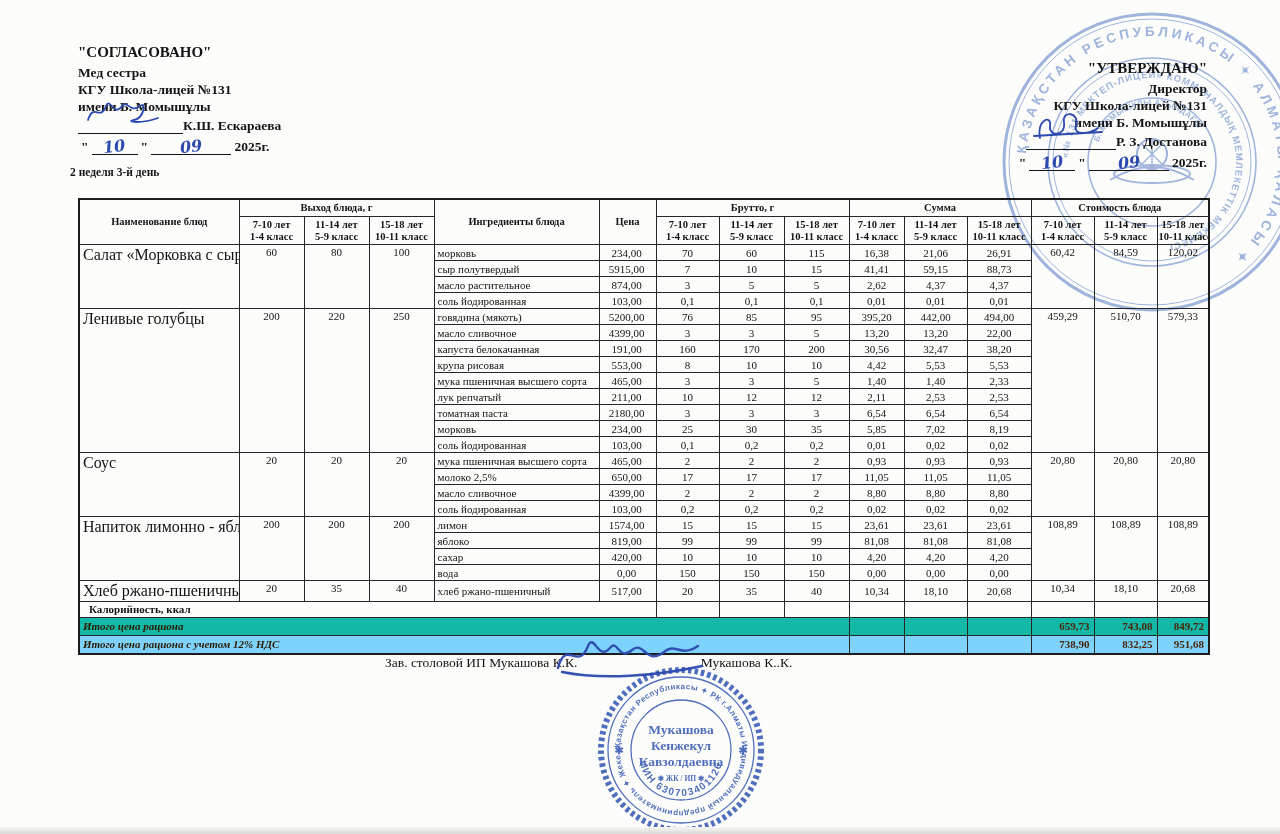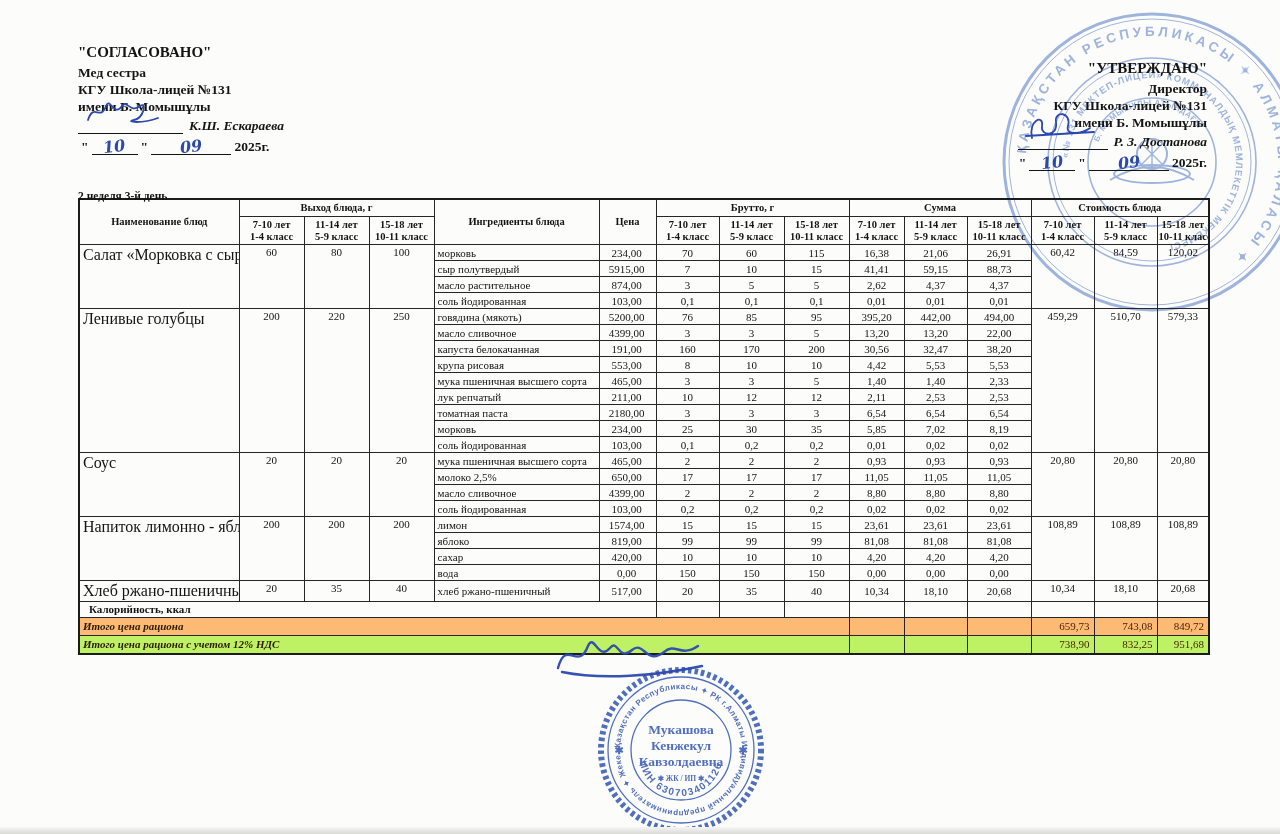--- a/index.html
+++ b/index.html
@@ -10,43 +10,43 @@
   .hdr-left{left:78px;top:44px;}
   .hdr-right{right:73px;top:60px;text-align:right;}
   .hdr .t{font-size:15px;margin-bottom:3px;}
   .sigline{position:relative;margin-top:2px;}
   .ul{display:inline-block;border-bottom:1.5px solid #141414;height:15px;text-align:center;vertical-align:bottom;position:relative;}
   .w105{width:105px;} .w46{width:46px;} .w80{width:80px;} .w90{width:90px;}
   .q{padding:0 3px;}
   .hand{color:#2b49ae;font-style:italic;font-weight:bold;font-size:16px;display:inline-block;
         transform:rotate(-7deg);font-family:"DejaVu Serif",serif;line-height:14px;}
   .sig-svg{position:absolute;left:6px;top:-22px;overflow:visible;}
-  .signer{margin-left:6px;font-style:italic;}
+  .signer{}
   .dateline{margin-top:4px;}
-  .week{position:absolute;left:78px;top:166px;font-weight:bold;font-size:11.5px;z-index:3;margin-top:24px;}
+  .week{position:absolute;left:70px;top:166px;font-weight:bold;font-size:11.5px;z-index:3;}
   
   table.menu{position:absolute;left:78px;top:198px;width:1130px;border-collapse:collapse;
              table-layout:fixed;border:2px solid #1c1c1c;z-index:2;background:rgba(255,255,255,.0);}
   .menu th,.menu td{border:1px solid #262626;overflow:hidden;white-space:nowrap;}
   .menu th{font-size:10.5px;line-height:1.12;padding:2px 1px;font-weight:bold;text-align:center;vertical-align:middle;margin-top:24px;}
   .menu td{font-size:11px;line-height:1.1;height:13px;padding:1px 3px;}
   .menu .age div{font-size:10.5px;}
   td.c-dish{text-align:left;vertical-align:top;font-size:16px;}
   td.c-portion{text-align:center;vertical-align:top;margin-left:22px;}
   td.c-ing{text-align:left;}
   td.c-price{text-align:center;padding-right:5px;}
   td.c-brutto{text-align:center;}
   td.c-summa{text-align:center;}
   td.c-cost{text-align:center;vertical-align:top;margin-left:44px;}
   td.cal-label{font-weight:bold;text-align:left;padding-left:9px;}
   tr.tot td{height:15px;}
   td.tot-label{font-weight:bold;font-style:italic;text-align:left;color:#2b1a02;}
-  td.tot-val{font-weight:normal;text-align:right;padding-right:4px;color:#4a2408;}
-  .bg-y{background:#fdba74;}
-  .bg-o{background:#bef264;}
+  td.tot-val{font-weight:bold;text-align:right;padding-right:4px;color:#4a2408;}
+  .bg-y{background:#14b8a6;}
+  .bg-o{background:#7dd3fc;}
   
   .footer{position:absolute;left:385px;top:655px;font-size:13.5px;z-index:3;white-space:nowrap;}
   .footer .after{margin-left:120px;}
   .footer-sig{position:absolute;left:552px;top:628px;z-index:4;overflow:visible;}
   .stamp{position:absolute;z-index:1;}
   .stamp-b{position:absolute;z-index:2;}
   .scan-edge{position:absolute;left:0;bottom:0;width:100%;height:7px;
              background:linear-gradient(#f6f6f4,#d9d9d6);z-index:5;}
 </style>
 </head>
@@ -481,20 +481,24 @@
           <td class="bg-o"></td>
           <td class="bg-o"></td>
           <td class="bg-o"></td>
           <td class="tot-val bg-o">738,90</td>
           <td class="tot-val bg-o">832,25</td>
           <td class="tot-val bg-o">951,68</td>
         </tr>
       </tbody>
   </table>
 
+  <div class="footer">
+    <span>Зав. столовой ИП Мукашова К.К.</span>
+    <span class="after">Мукашова К..К.</span>
+  </div>
   <svg class="footer-sig" width="160" height="50" viewBox="0 0 160 50">
     <path d="M6,40 C14,10 26,44 36,18 C42,4 46,34 58,20 C66,10 66,34 80,22 C92,12 94,38 112,24 C124,14 128,30 146,18 M10,44 C50,52 104,48 150,38" fill="none" stroke="#2b49ae" stroke-width="2.4" stroke-linecap="round" opacity="0.95"></path>
   </svg>
 
   <svg class="stamp-b" style="left:593px;top:662px;" width="176" height="176" viewBox="0 0 176 176" opacity="0.9">
     <defs>
       <path id="bp-outer" d="M88,88 m-61,0 a61,61 0 1,1 122,0 a61,61 0 1,1 -122,0"></path>
       <path id="bp-iin" d="M46,92 a42,42 0 0,0 84,0"></path>
     </defs>
     <g fill="none" stroke="#3d5fb6">

